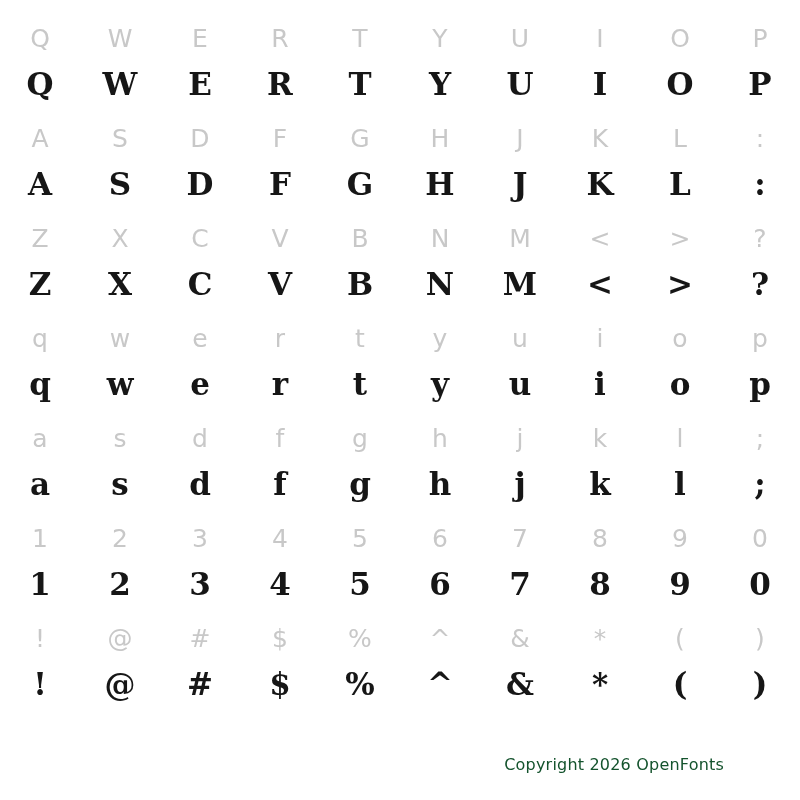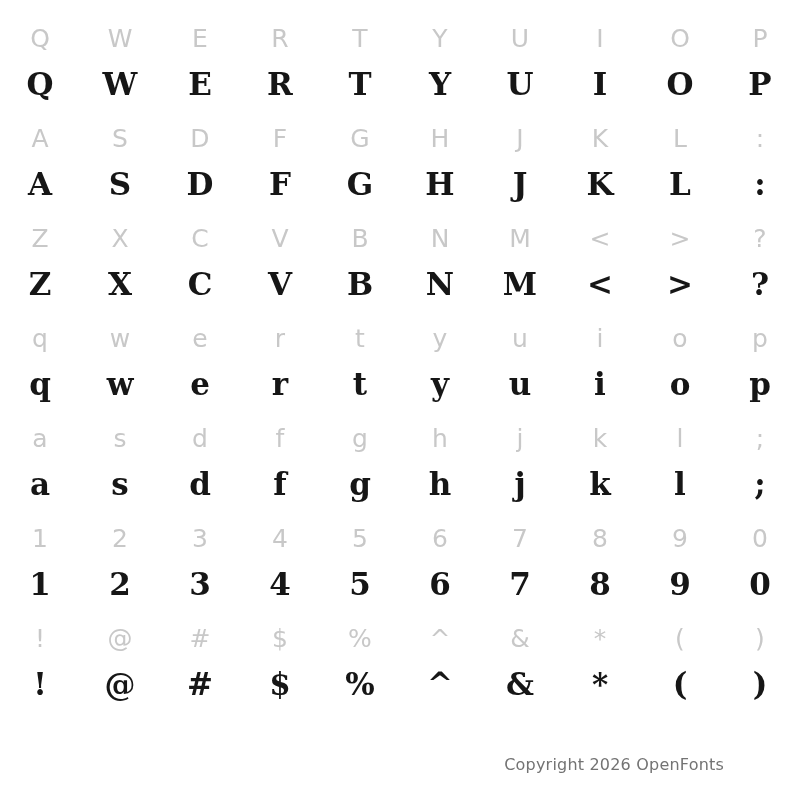--- a/index.html
+++ b/index.html
@@ -59,21 +59,21 @@
     color: #161616;
     font-family: "DejaVu Serif", serif;
     font-size: 31px;
     font-weight: 700;
     padding-bottom: 4px;
   }
   .copyright {
     position: absolute;
     right: 76px;
     bottom: 26px;
-    color: #737373;
+    color: #14532d;
     font-family: "DejaVu Sans", sans-serif;
     font-size: 16px;
     letter-spacing: 0.2px;
     white-space: nowrap;
   }
 </style>
 </head>
 <body>
 
 <div id="sheet">

